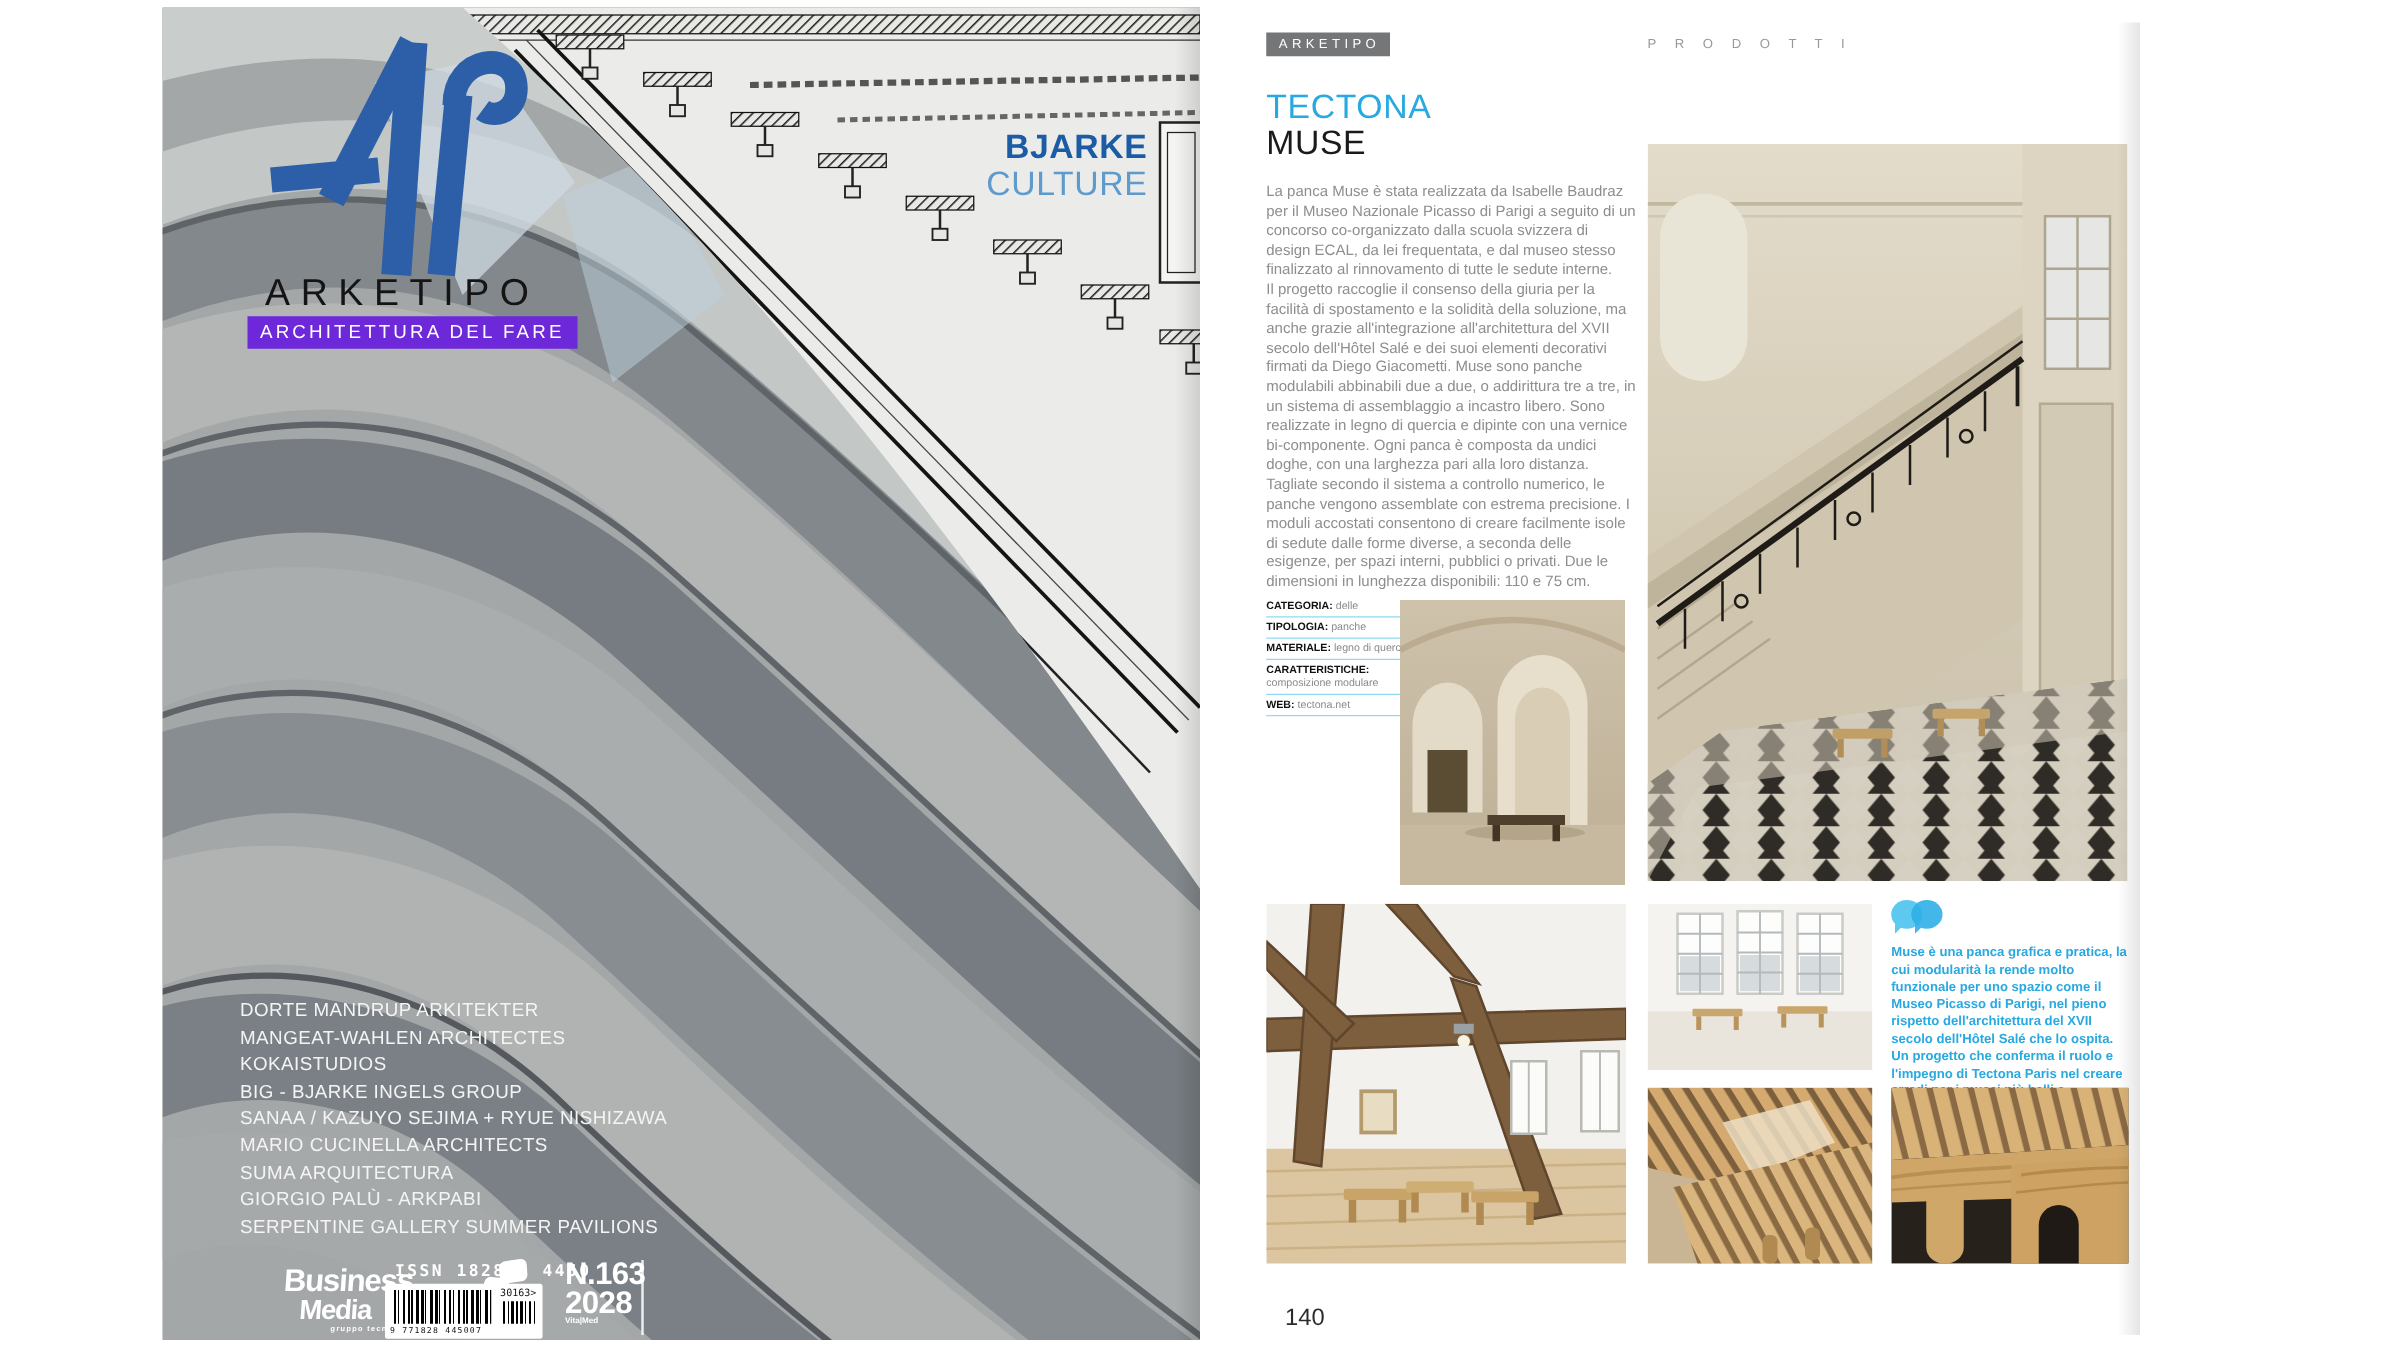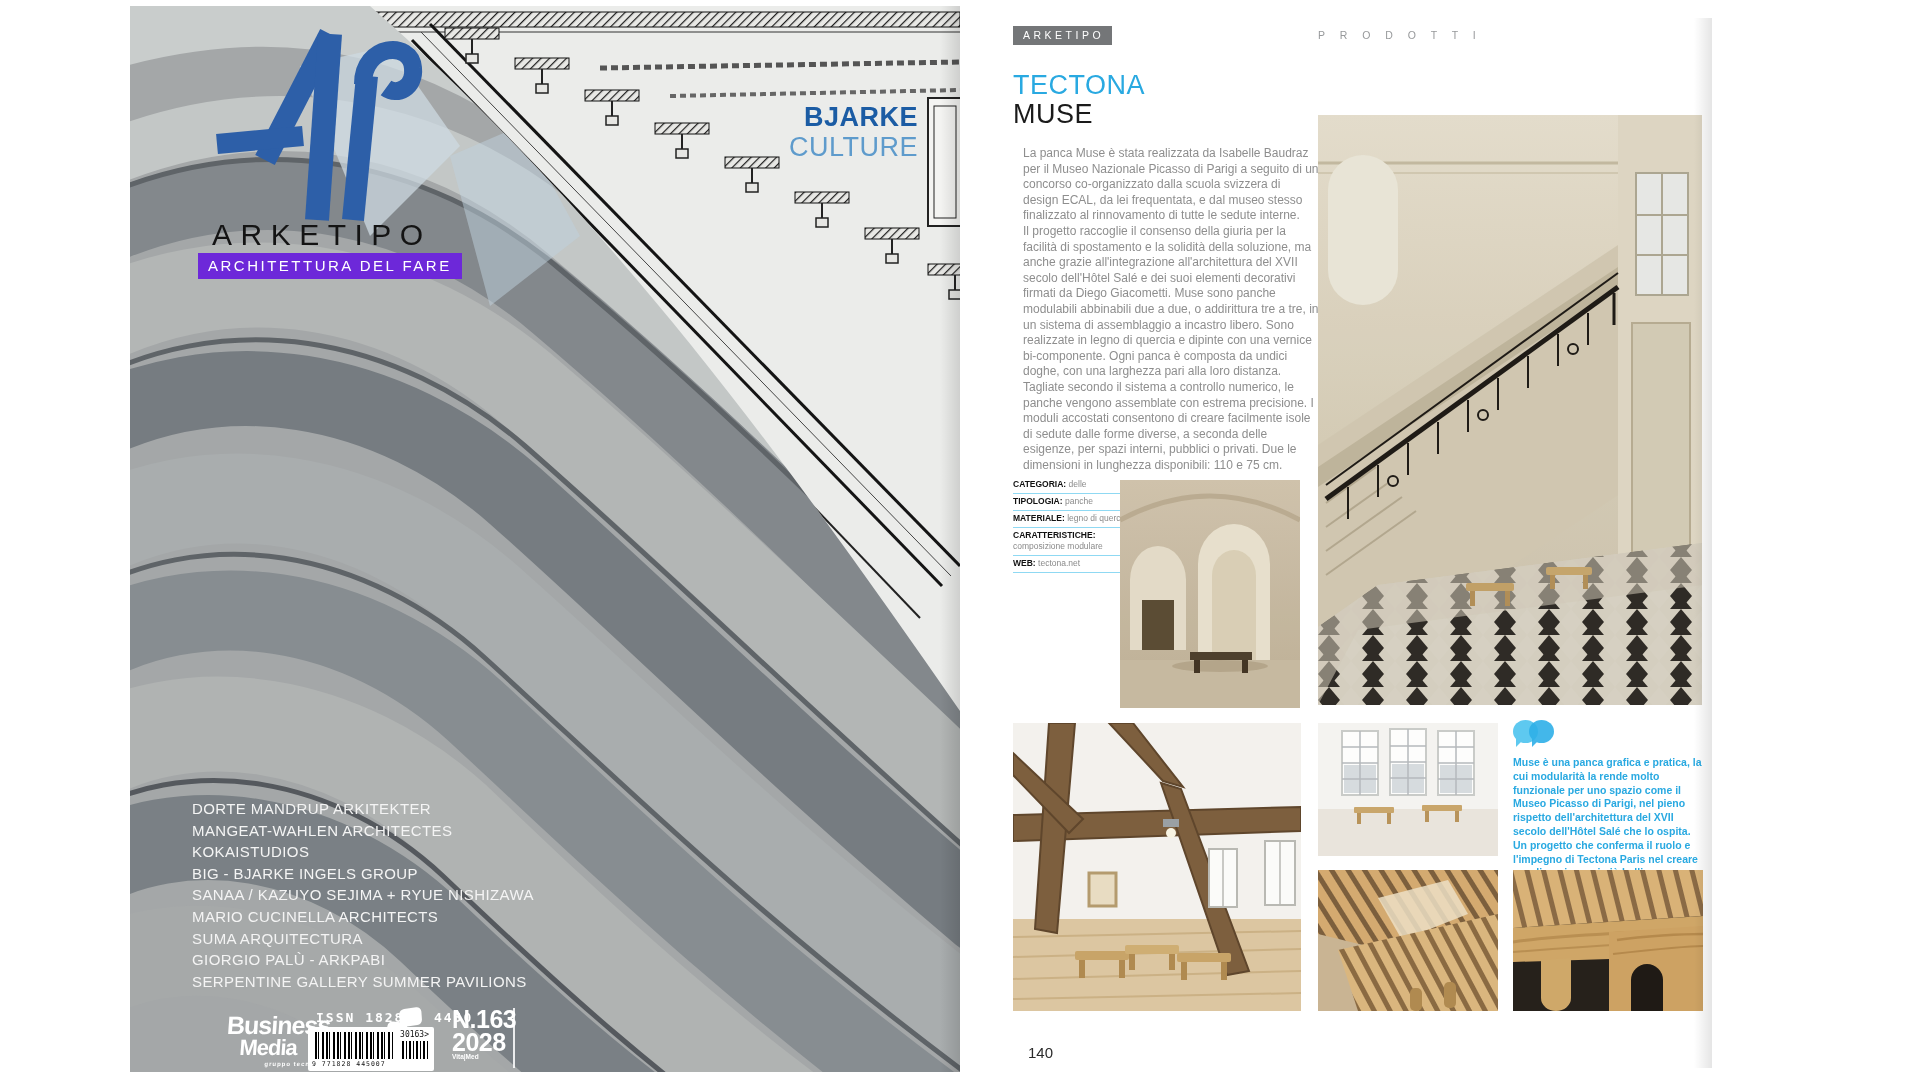--- a/index.html
+++ b/index.html
@@ -40,21 +40,21 @@
   .issue-m{font-size:6.5px;font-weight:bold;letter-spacing:0;}
   .vline{position:absolute;left:383px;top:1002px;width:2px;height:60px;background:rgba(255,255,255,.85);}
   .fineprint{position:absolute;left:428px;top:1018px;width:392px;color:#ececec;font-size:8.5px;line-height:11.5px;letter-spacing:.2px;}
   
   .page{position:absolute;left:1008px;top:18px;width:700px;height:1050px;background:#fff;}
   .badge{position:absolute;left:5px;top:8px;background:#747678;color:#fff;font-size:10.5px;
     letter-spacing:3.5px;padding:3px 8px 4px 10px;}
   .prodotti{position:absolute;left:310px;top:11px;color:#97999b;font-size:10.5px;letter-spacing:6px;}
   .brand{position:absolute;left:5px;top:52px;font-size:27px;color:#29a9e1;font-weight:500;letter-spacing:.5px;}
   .product{position:absolute;left:5px;top:81px;font-size:27px;color:#1a1a1a;font-weight:500;letter-spacing:.5px;}
-  .bodytext{position:absolute;left:15px;top:128px;width:296px;font-size:12px;line-height:15.6px;color:#8e8e8e;}
+  .bodytext{position:absolute;left:5px;top:128px;width:296px;font-size:12px;line-height:15.6px;color:#8e8e8e;}
   .bodytext p{margin:0;}
   .specs{position:absolute;left:5px;top:459px;width:124px;}
   .spec-row{border-bottom:1.6px solid #8fd9f3;padding:2px 0 3px 0;font-size:8.5px;line-height:11px;}
   .spec-label{font-weight:bold;color:#111;}
   .spec-value{color:#8a8a8a;}
   .photo{position:absolute;overflow:hidden;}
   .ph-arch{left:112px;top:462px;width:180px;height:228px;}
   .ph-stair{left:310px;top:97px;width:384px;height:590px;}
   .ph-timber{left:5px;top:705px;width:288px;height:288px;}
   .ph-white{left:310px;top:705px;width:180px;height:133px;}
@@ -63,21 +63,21 @@
   .quote{position:absolute;left:505px;top:702px;width:192px;}
   .q-icon{position:relative;height:30px;margin-bottom:6px;}
   .q-icon .b{position:absolute;width:25px;height:23px;border-radius:50%;}
   .q-icon .b::after{content:"";position:absolute;left:3px;bottom:-4px;width:8px;height:8px;
     background:inherit;clip-path:polygon(0 100%,0 0,100% 0);}
   .q-icon .b1{left:0;top:0;background:#5ec9f0;}
   .q-icon .b2{left:16px;top:0;background:#2fb0e8;opacity:.9;}
   .q-text{font-size:10.5px;line-height:13.8px;color:#29a9e1;font-weight:bold;}
   .q-author{margin-top:7px;font-size:11px;font-weight:bold;color:#1f9fd6;}
   .q-role{font-size:9.5px;color:#9aa0a4;margin-top:1px;}
-  .pagenum{position:absolute;left:20px;top:1026px;font-size:15px;color:#2b2b2b;}
+  .pagenum{position:absolute;left:20px;top:1026px;font-size:19px;color:#2b2b2b;}
   .page-edge{position:absolute;left:1694px;top:18px;width:18px;height:1050px;
     background:linear-gradient(90deg,rgba(0,0,0,0) 0,rgba(0,0,0,.10) 100%);}
   .gutter{position:absolute;left:940px;top:6px;width:20px;height:1066px;
     background:linear-gradient(90deg,rgba(0,0,0,0) 0,rgba(0,0,0,.12) 100%);}
 </style>
 </head>
 <body>
 
 <div class="cover">
 

